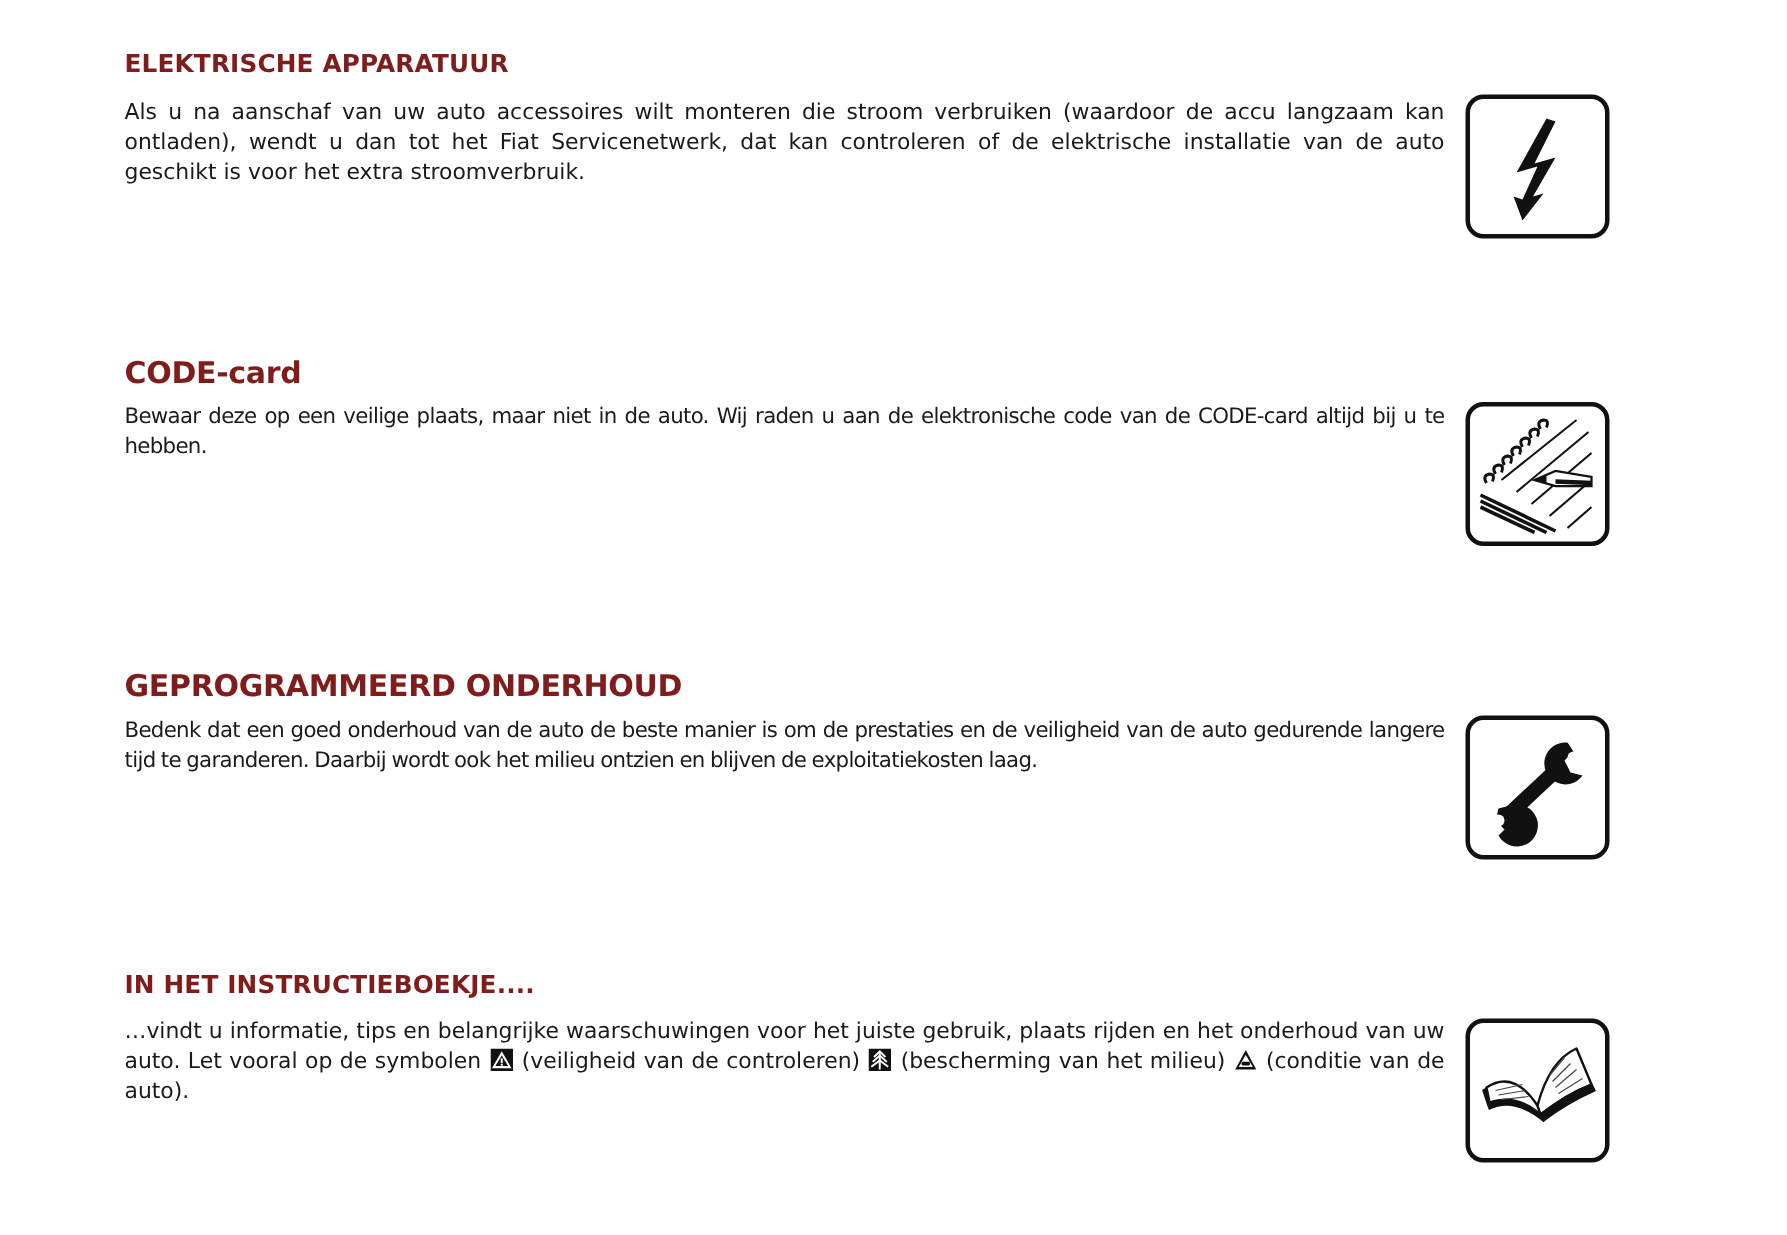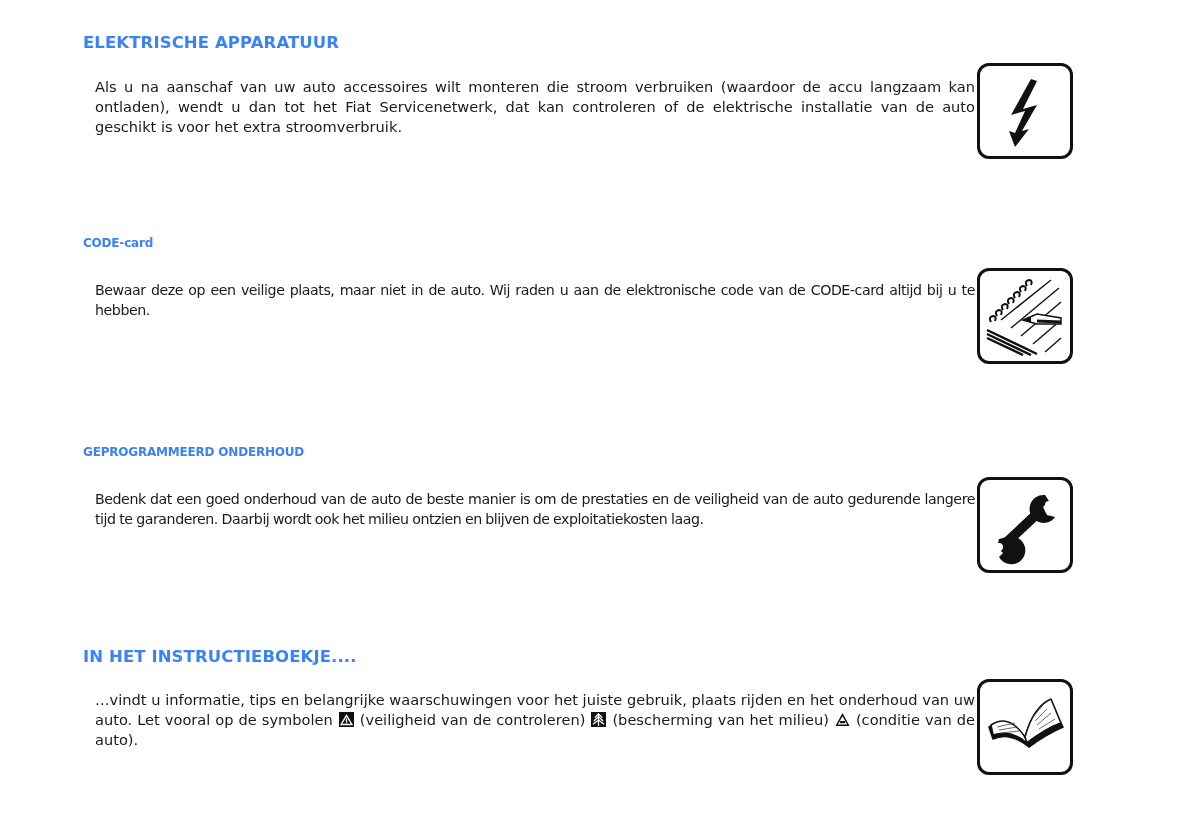--- a/index.html
+++ b/index.html
@@ -5,28 +5,28 @@
     html, body { margin: 0; padding: 0; background: #ffffff; }
     body {
       width: 1191px; height: 823px; position: relative; overflow: hidden;
       font-family: "DejaVu Sans", sans-serif; color: #1a1a1a;
     }
     .section { position: absolute; left: 83px; width: 1000px; }
     .heading {
       position: absolute; left: 0; top: 0;
       font-family: "DejaVu Sans", sans-serif;
       font-weight: bold; font-size: 16.5px; letter-spacing: 0.1px;
-      color: #3b82f6; white-space: nowrap; margin: 0;
+      color: #7f1d1d; white-space: nowrap; margin: 0;
     }
-    .heading.narrow { font-size: 12px; letter-spacing: -0.2px; text-align: center; }
+    .heading.narrow { font-size: 20px; letter-spacing: -0.2px; text-align: center; }
     .body-text {
       position: absolute; left: 0; top: 32px; width: 880px;
       font-family: "DejaVu Sans", sans-serif;
       font-size: 14.6px; line-height: 20px; color: #1a1a1a;
-      text-align: justify; margin: 12px;
+      text-align: justify; margin: 0;
     }
     .body-text.condensed { font-size: 14.2px; letter-spacing: -0.45px; word-spacing: -0.5px; }
     .icon-box {
       position: absolute; left: 977px; width: 90px; height: 90px;
       border: 3px solid #111; border-radius: 12px; background: #fff;
       display: flex; align-items: center; justify-content: center;
     }
     .icon-box svg { width: 80px; height: 80px; }
     .inline-sym {
       display: inline-block; width: 15px; height: 15px; vertical-align: -2px;

